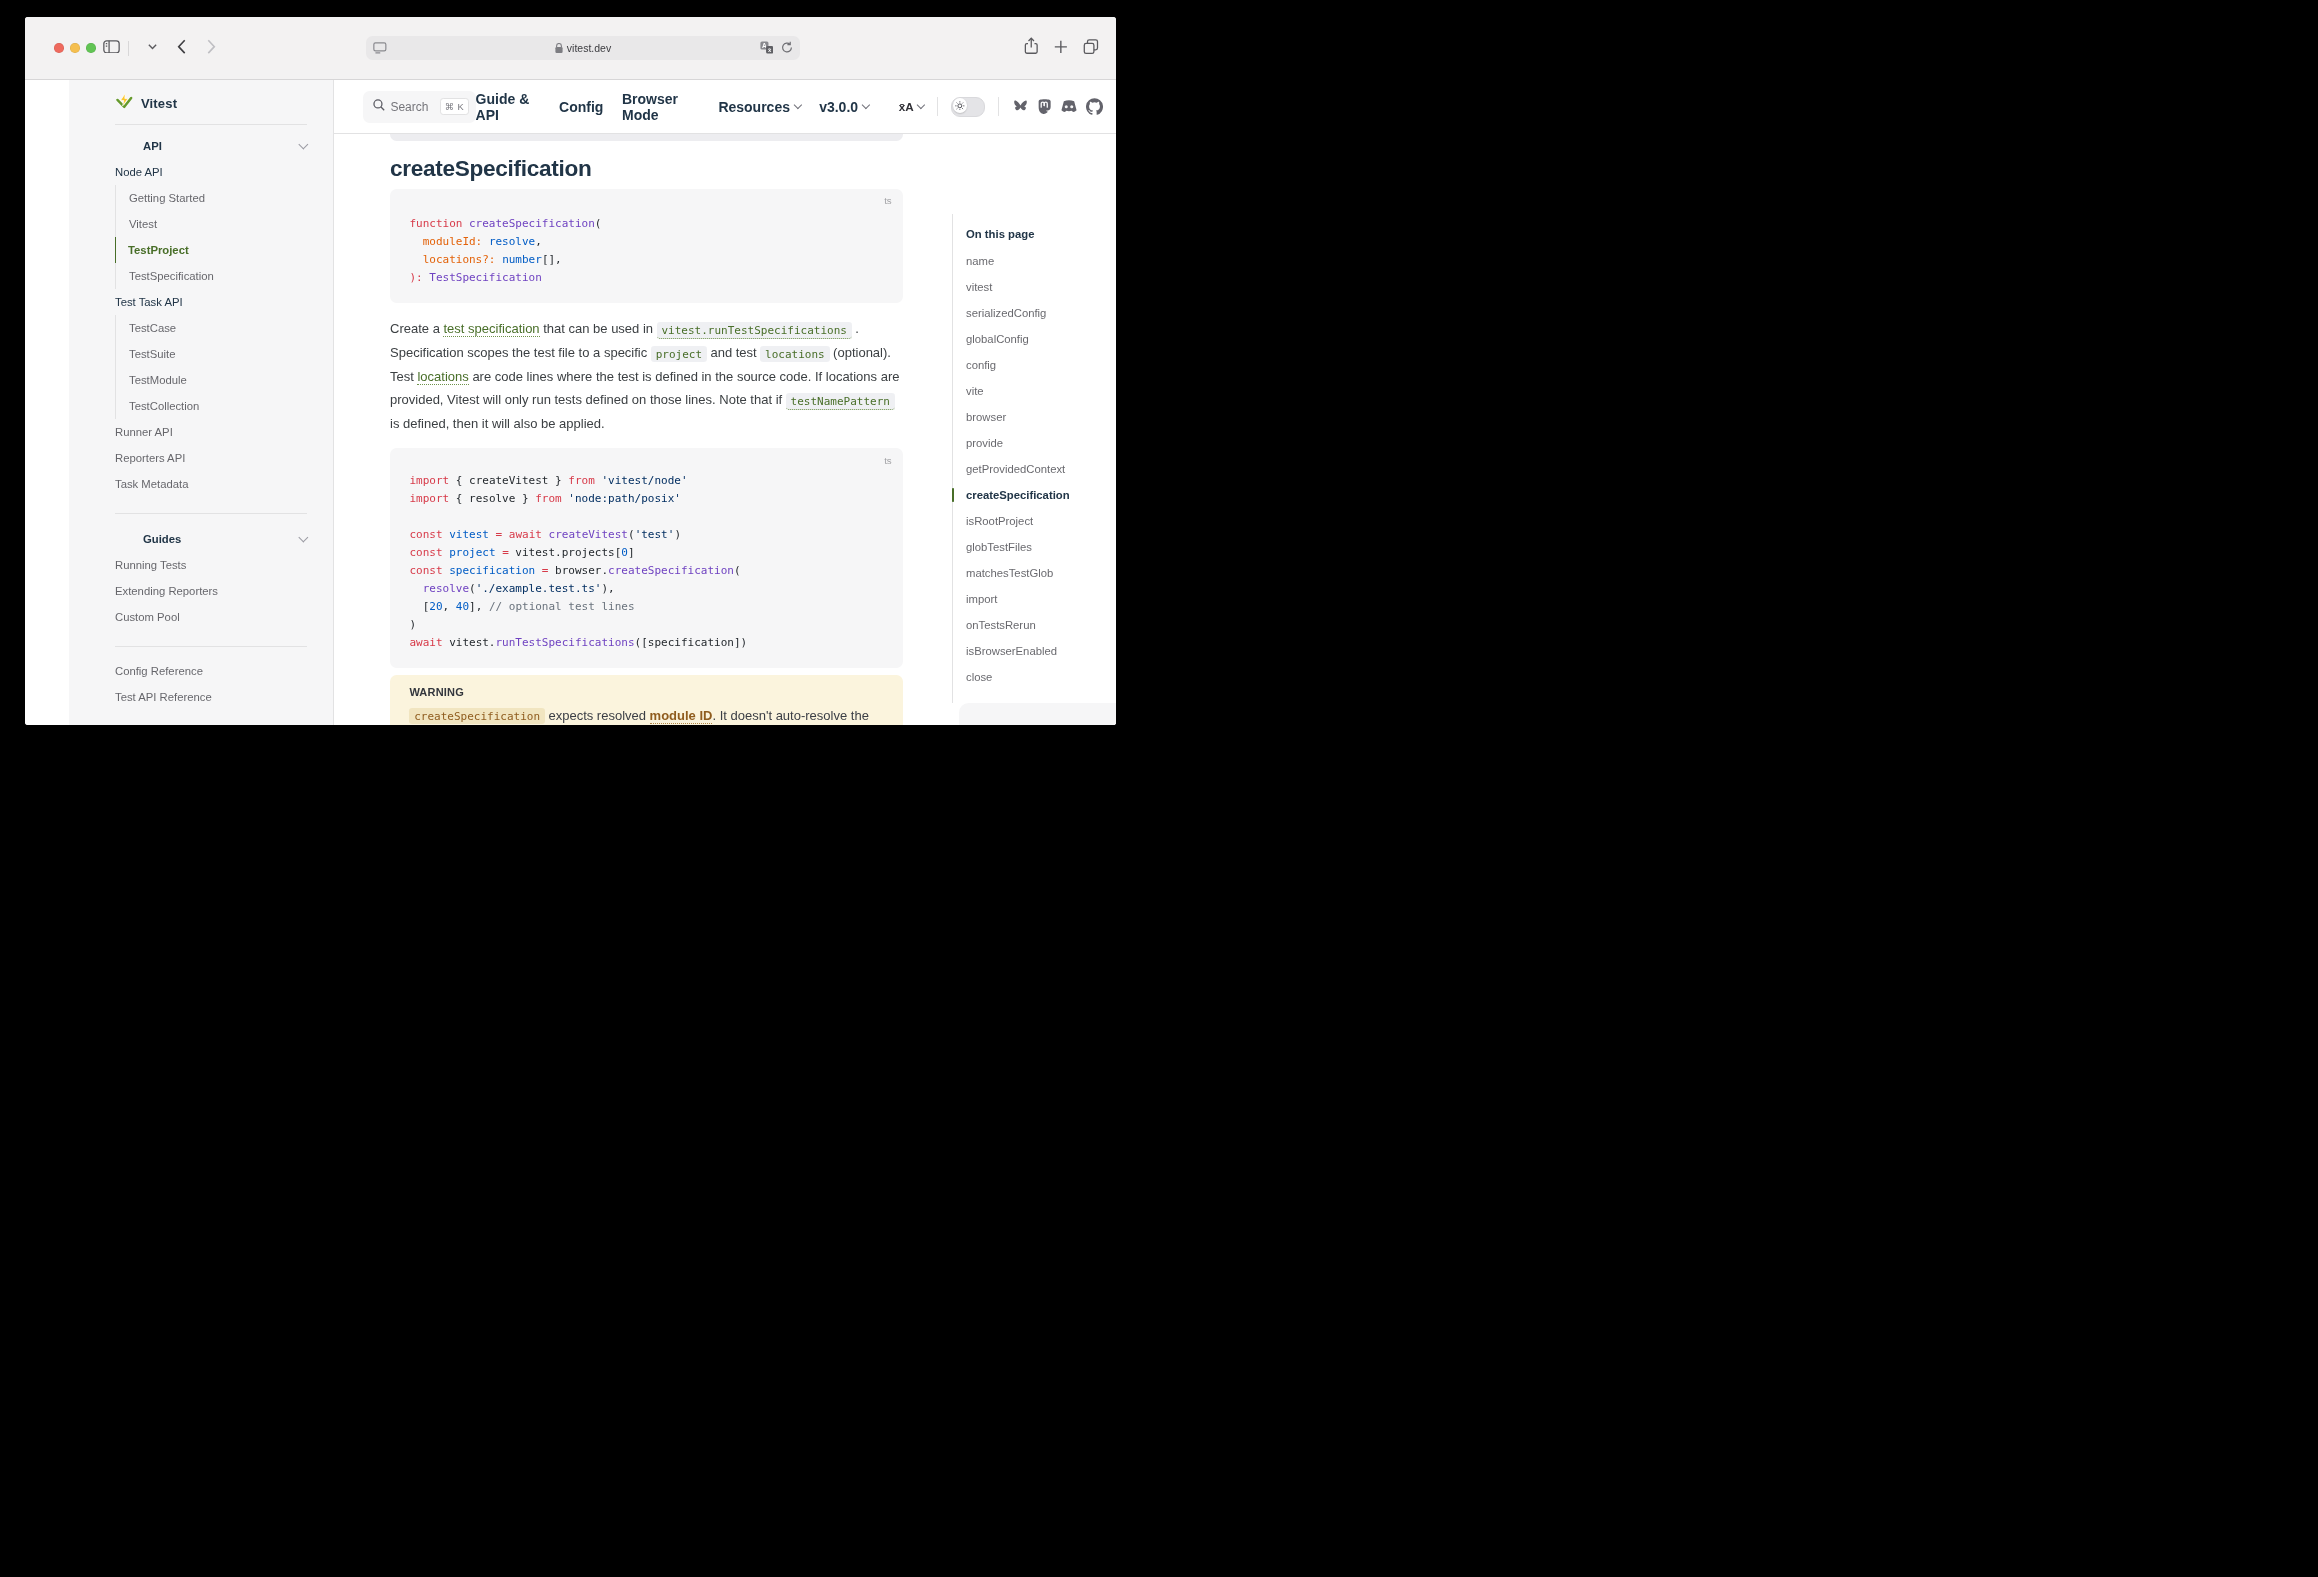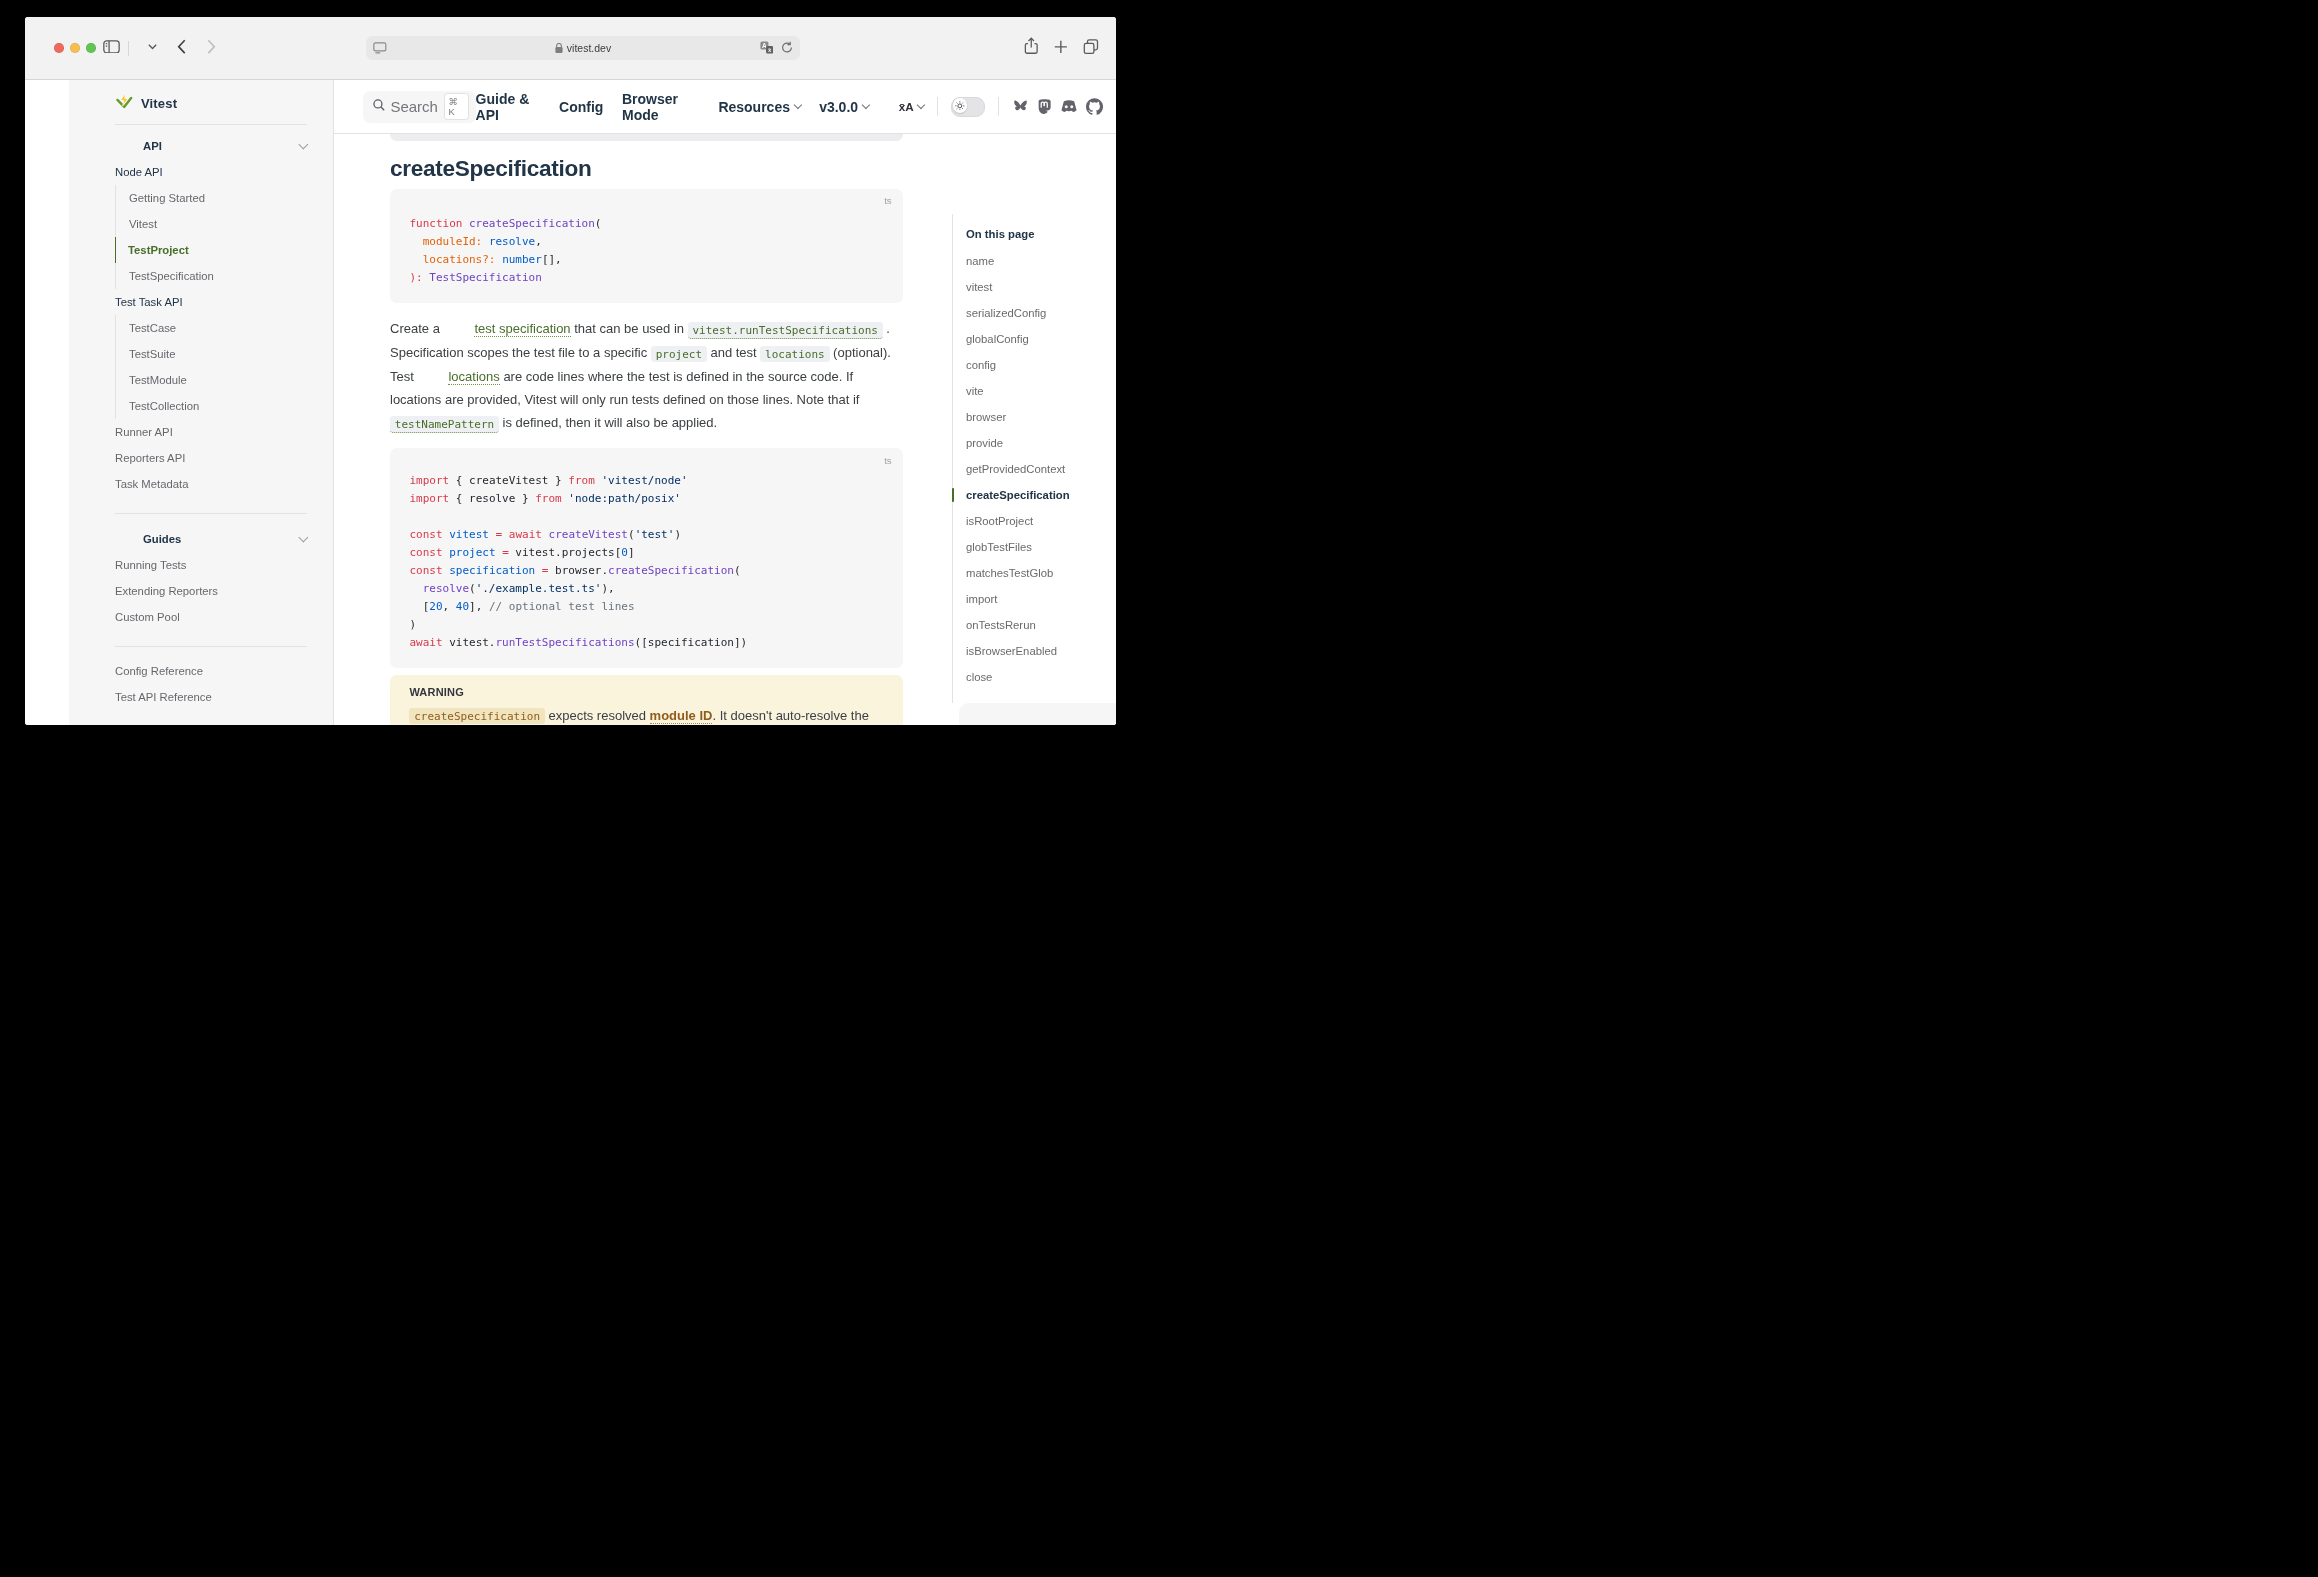--- a/index.html
+++ b/index.html
@@ -42,21 +42,21 @@
   .sb-nested.active .sb-label{color:#486e28;font-weight:600;}
   .sb-divider{margin:16px 0 11.3px 0;border-top:0.8px solid #e2e2e3;}
   .chev{width:5.7px;height:5.7px;border-right:1.4px solid #9b9ba3;border-bottom:1.4px solid #9b9ba3;
         transform:rotate(45deg);display:inline-block;margin-top:-3.2px;}
 
   
   .navbar{height:54px;border-bottom:0.8px solid #e2e2e3;display:flex;align-items:center;
           padding:0 13px 0 29px;box-sizing:border-box;}
   .search-box{width:121px;height:32px;background:#f6f6f7;border-radius:6.5px;display:flex;
               align-items:center;padding:0 6.5px 0 9.7px;box-sizing:border-box;gap:5.7px;cursor:pointer;}
-  .search-label{color:rgba(60,60,67,.7);font-size:15px;flex:1;}
+  .search-label{color:rgba(60,60,67,.7);font-size:12px;flex:1;}
   .kbd{background:#fff;border:0.8px solid #e2e2e3;border-radius:3.2px;font-size:9.3px;color:#75757c;
        padding:1.6px 4px;letter-spacing:0.4px;}
   .nav-menu{margin-left:auto;display:flex;align-items:center;gap:18.6px;}
   .nav-item{display:flex;align-items:center;gap:4.8px;font-size:14px;font-weight:600;color:#213547;cursor:pointer;}
   .nav-chev{width:4.8px;height:4.8px;border-color:#73737b;}
   .nav-lang{display:flex;align-items:center;gap:4.8px;margin-left:30px;color:#2f2f35;
             font-size:11.7px;font-weight:600;cursor:pointer;}
   .nav-vdiv{width:0.8px;height:19.4px;background:#e2e2e3;margin:0 13px;}
   .toggle{width:32px;height:18px;border-radius:9px;background:#e4e4e7;border:0.8px solid #d9d9dc;
           position:relative;cursor:pointer;flex:none;}
@@ -72,21 +72,21 @@
   h2.doc-h{margin:14.5px 0 0 0;font-size:22.6px;line-height:27.4px;font-weight:700;color:#213547;letter-spacing:-0.3px;}
   .code-block{position:relative;margin-top:6.5px;background:#f6f6f7;border-radius:6.5px;
               padding:26px 19.4px 16px 19.4px;box-sizing:border-box;}
   .code-lang{position:absolute;top:6.5px;right:11.3px;font-size:9.7px;color:rgba(60,60,67,.45);}
   .code-body{font-family:"DejaVu Sans Mono",monospace;font-size:11px;color:#24292e;}
   .cline{height:18px;line-height:18px;white-space:pre;}
   .tk-k{color:#d73a49}.tk-f{color:#6f42c1}.tk-b{color:#005cc5}
   .tk-s{color:#032f62}.tk-o{color:#e36209}.tk-c{color:#6a737d}.tk-p{color:#24292e}
 
   .para{margin-top:14.5px;font-size:13px;line-height:23px;color:#3c4043;}
-  .dlink{color:#486e28;border-bottom:0.8px dotted #6f934c;cursor:pointer;margin-left:31px;}
+  .dlink{color:#486e28;border-bottom:0.8px dotted #6f934c;cursor:pointer;}
   .icode{font-family:"DejaVu Sans Mono",monospace;font-size:11px;color:#486e28;
          background:rgba(142,150,170,.14);border-radius:3.2px;padding:1.6px 4.8px;}
   .ilink{border-bottom:0.8px dotted #6f934c;cursor:pointer;}
 
   .example-block{margin-top:9.7px;padding-top:24px;}
   .warning{margin-top:6.5px;background:#fbf4dd;border-radius:6.5px;padding:11.3px 19.4px 16px 19.4px;}
   .warn-title{font-size:11px;font-weight:700;color:#33363d;letter-spacing:0.2px;}
   .warn-body{margin-top:6.5px;font-size:13px;line-height:22.6px;color:#3b3e45;}
   .wcode{font-family:"DejaVu Sans Mono",monospace;font-size:11px;color:#8f5c1e;
          background:rgba(175,130,0,.13);border-radius:3.2px;padding:1.6px 4.8px;}

